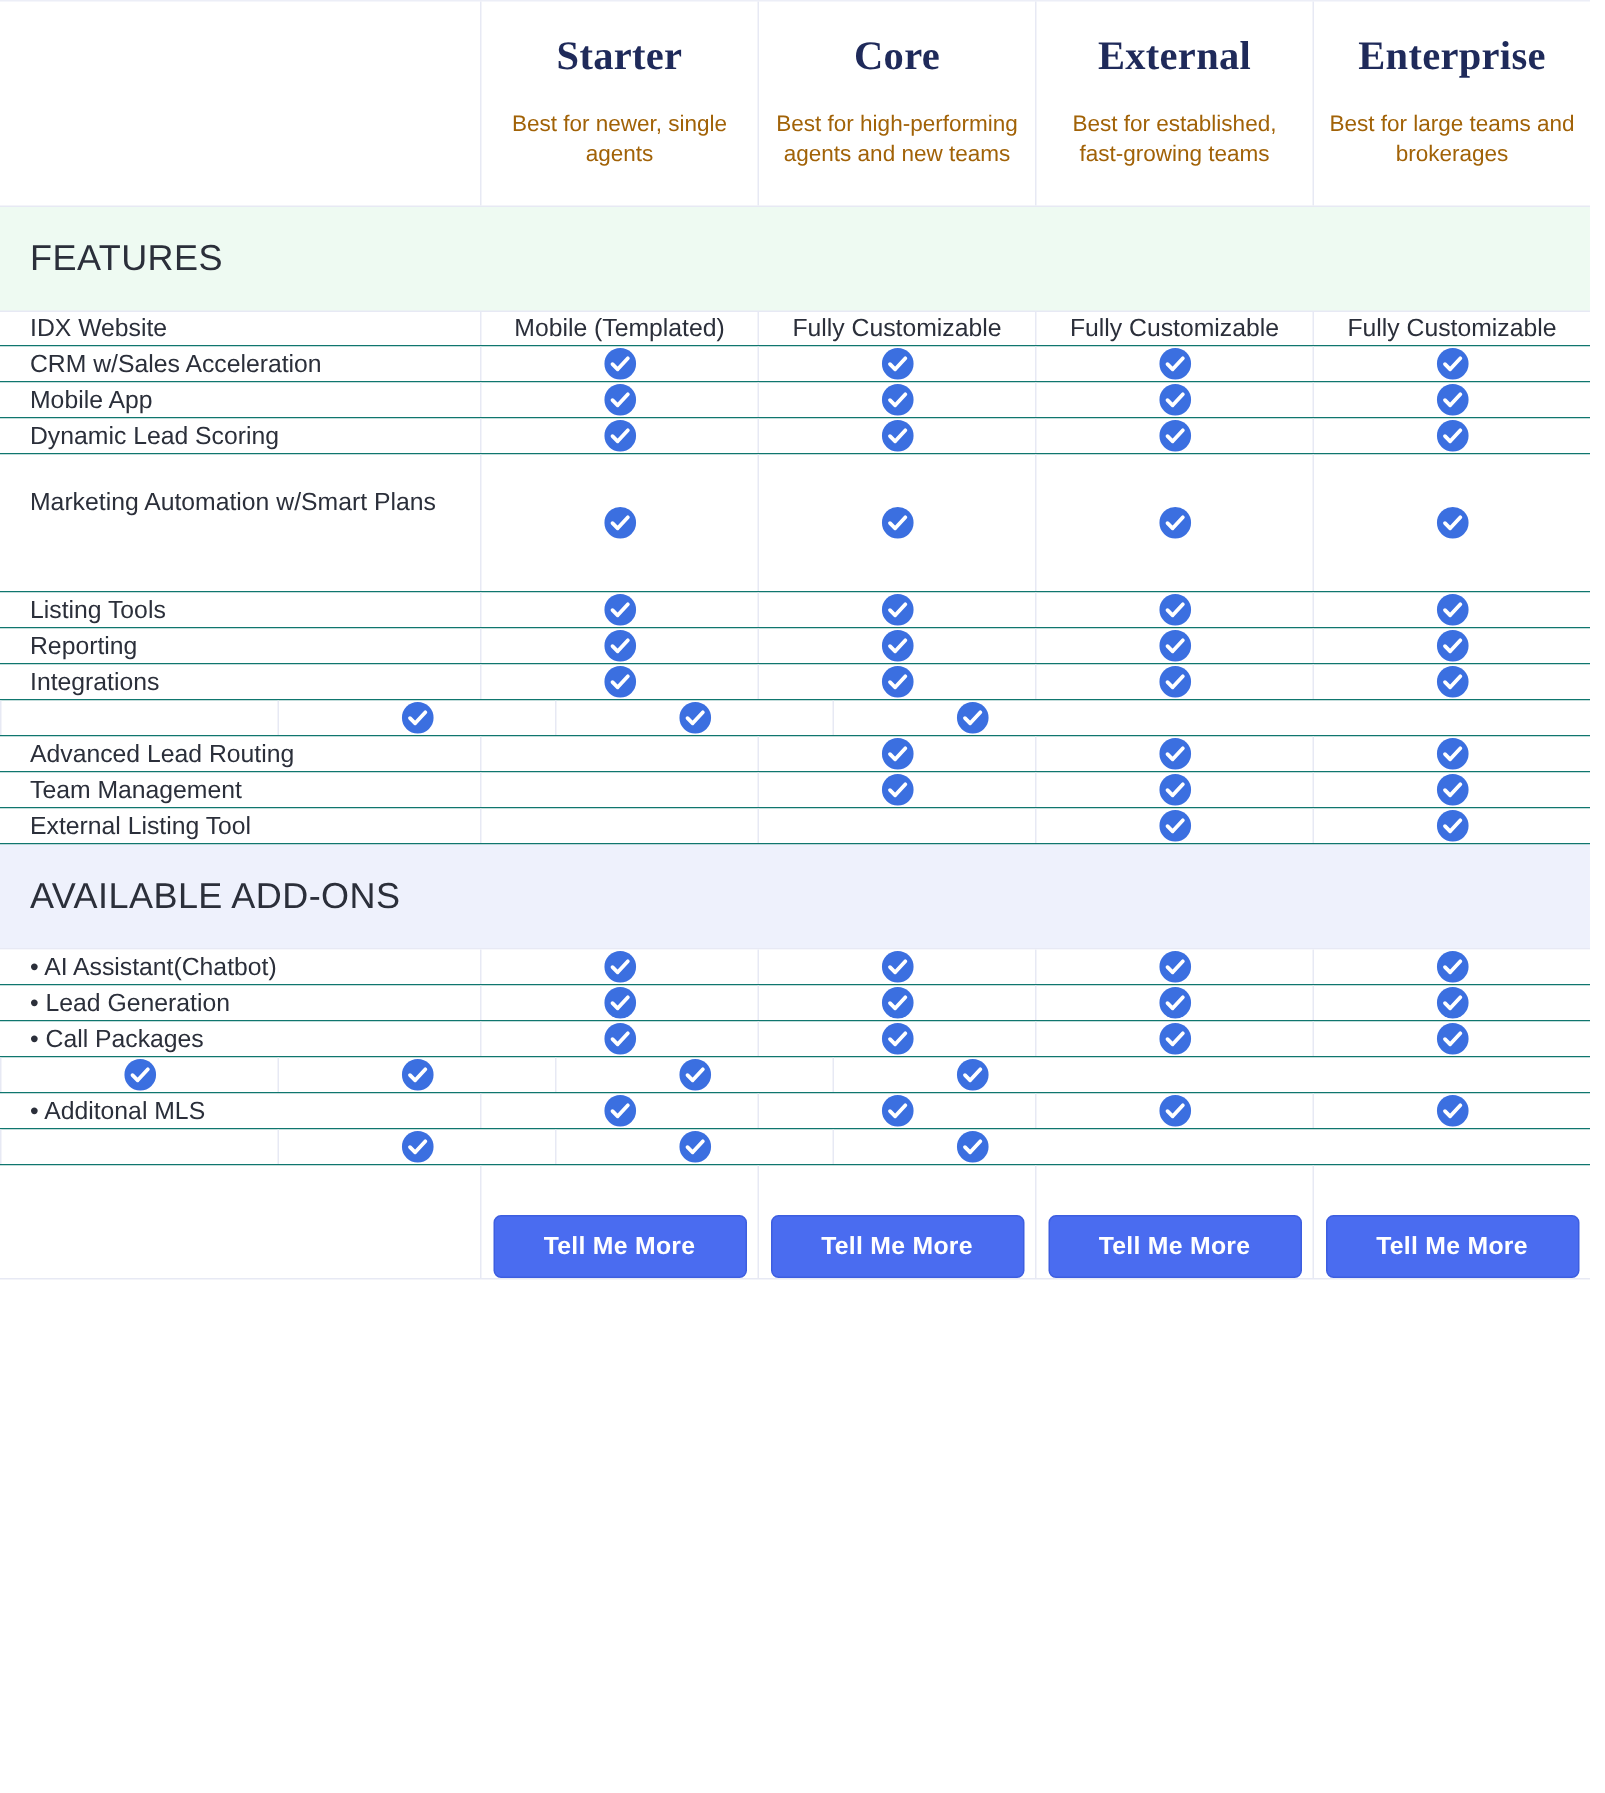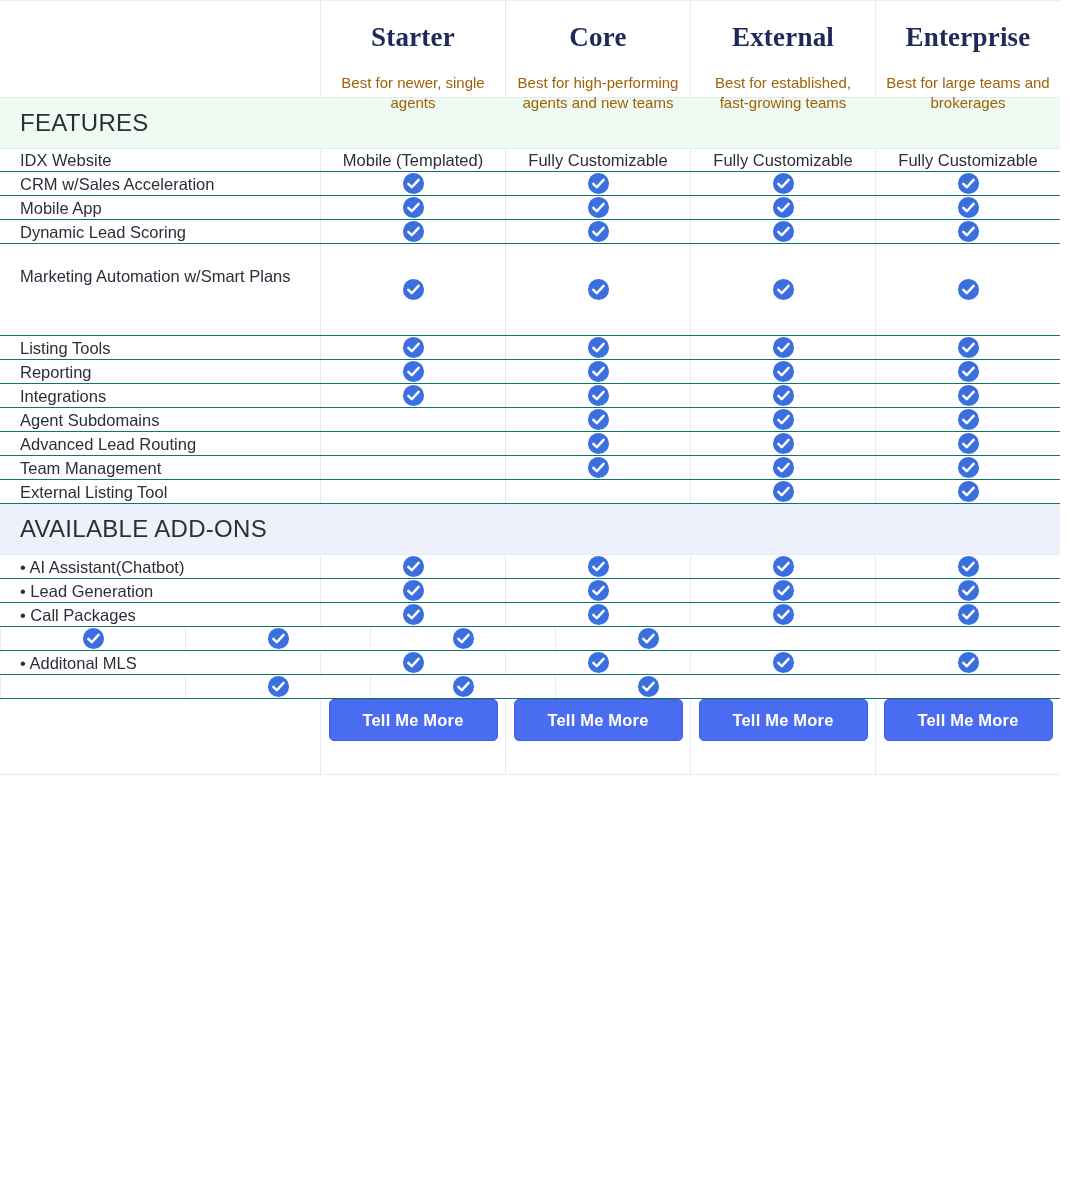--- a/index.html
+++ b/index.html
@@ -50,21 +50,21 @@
     text-align: center;
     color: #2b2f3a;
     font-size: 16.5px;
   }
   .c-plan:last-child { width: 185px; flex: 0 0 185px; }
 
   
   .header-row {
     display: flex;
     width: 1060px;
-    height: 98px;
+    height: 138px;
     border-top: 1px solid #eceef7;
     border-bottom: 1px solid #e7e9f4;
   }
   .header-row .c-label { border: none; }
   .header-cell {
     width: 185px;
     flex: 0 0 185px;
     border-left: 1px solid #e7e9f4;
     padding: 22px 8px 10px;
     display: flex;
@@ -84,21 +84,21 @@
   .plan-desc {
     font-size: 15px;
     color: #a16207;
     line-height: 1.35;
     max-width: 172px;
   }
 
   
   .section-banner {
     width: 1060px;
-    height: 51px;
+    height: 70px;
     display: flex;
     align-items: center;
     padding-left: 20px;
     font-size: 24px;
     letter-spacing: .3px;
     color: #2b2f3a;
     border-bottom: 1px solid #e7e9f4;
   }
   .section-banner.features   { background: #eefaf2; }
   .section-banner.addons     { background: #eef1fc; }
@@ -117,21 +117,21 @@
     height: 76px;
     border-bottom: 1px solid #e7e9f4;
     background: #ffffff;
   }
   .cta-row .c-label { border: none; }
   .cta-cell {
     width: 185px;
     flex: 0 0 185px;
     border-left: 1px solid #e7e9f4;
     display: flex;
-    align-items: flex-start;
+    align-items: flex-end;
     justify-content: center;
   }
   .cta-button {
     width: 169px;
     height: 42px;
     background: #4a6cf0;
     border: 1px solid #3d5ee0;
     border-radius: 5px;
     color: #ffffff;
     font-size: 16.5px;
@@ -419,21 +419,20 @@
         <div class="c-plan">
           <span class="check-wrap">
             <svg class="check-icon" viewBox="0 0 24 24" xmlns="http://www.w3.org/2000/svg">
               <circle cx="12" cy="12" r="11" fill="#3b6fe0"></circle>
               <path d="M6.6 12.3 L10.2 15.9 L17.3 8.2" fill="none" stroke="#ffffff" stroke-width="2.6" stroke-linecap="round" stroke-linejoin="round"></path>
             </svg>
           </span>
         </div>
       </div>
       <div class="t-row">
-        <div class="c-label">Agent Subdomains</div>
         <div class="c-plan"></div>
         <div class="c-plan">
           <span class="check-wrap">
             <svg class="check-icon" viewBox="0 0 24 24" xmlns="http://www.w3.org/2000/svg">
               <circle cx="12" cy="12" r="11" fill="#3b6fe0"></circle>
               <path d="M6.6 12.3 L10.2 15.9 L17.3 8.2" fill="none" stroke="#ffffff" stroke-width="2.6" stroke-linecap="round" stroke-linejoin="round"></path>
             </svg>
           </span>
         </div>
         <div class="c-plan">

